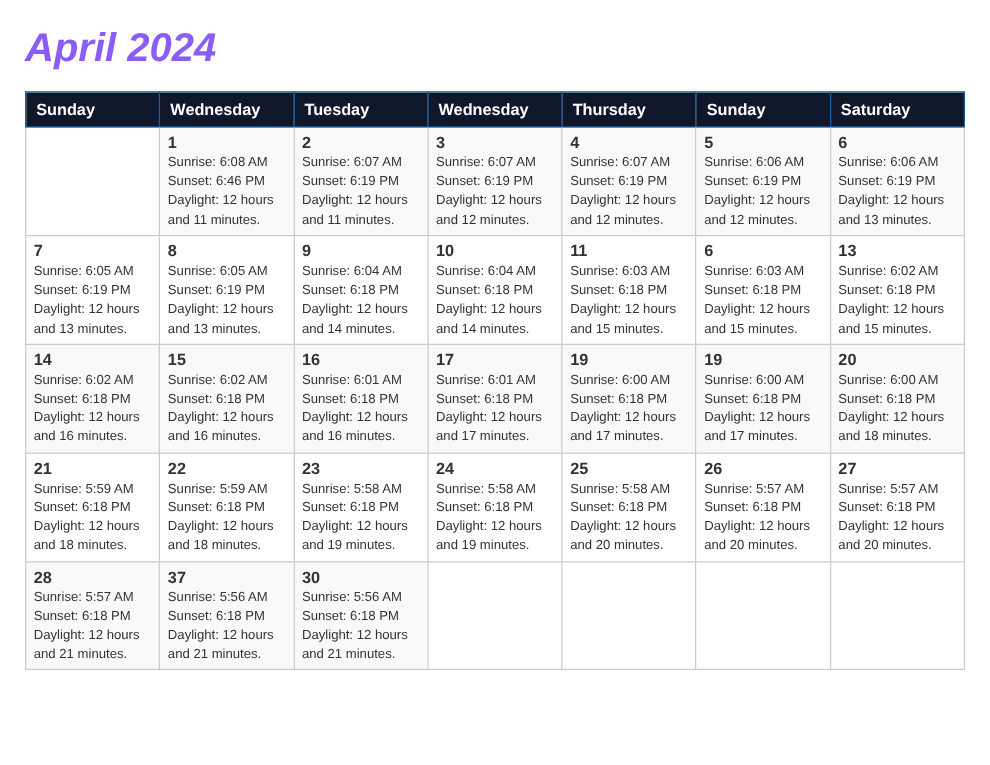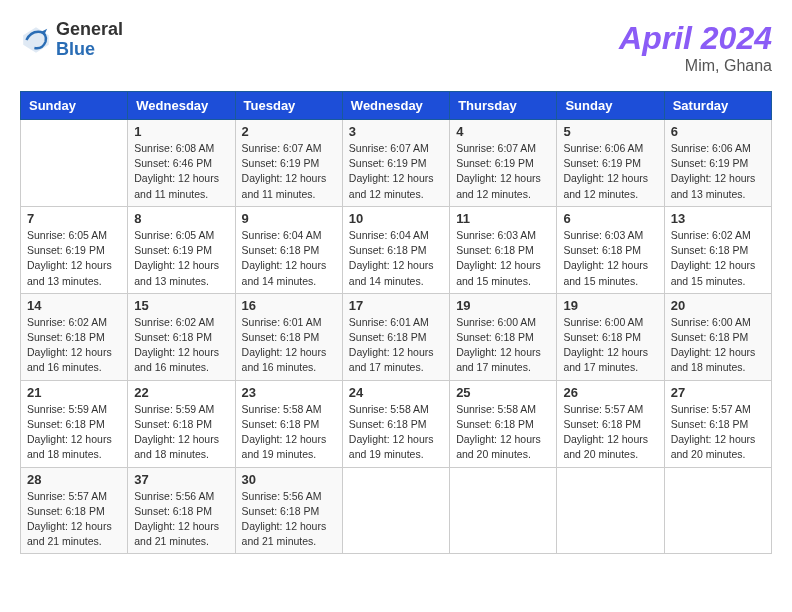--- a/index.html
+++ b/index.html
@@ -52,21 +52,21 @@
     .location {
       font-size: 16px;
       color: #555;
     }
     table {
       width: 100%;
       border-collapse: collapse;
       font-size: 11px;
     }
     thead tr th {
-      background: #1d4ed8;
+      background: #0f172a;
       color: #fff;
       text-align: left;
       padding: 6px 8px;
       font-size: 13px;
       font-weight: bold;
       border: 1px solid #1a5a9a;
     }
     tbody tr td {
       border: 1px solid #ccc;
       vertical-align: top;
@@ -91,34 +91,22 @@
       font-size: 10.5px;
     }
     .empty-cell {
       background: #fff !important;
     }
   </style>
 </head>
 <body>
 
 <div class="header">
-  <div class="logo">
-    <svg class="logo-icon" viewBox="0 0 40 40" xmlns="http://www.w3.org/2000/svg">
-      <polygon points="20,4 36,14 36,26 20,36 4,26 4,14" fill="#2a6db5" opacity="0.15"></polygon>
-      <path d="M8,20 Q14,8 26,10 Q34,12 32,22 Q28,32 18,30" fill="none" stroke="#2a6db5" stroke-width="3"></path>
-      <path d="M26,10 L34,6 L30,14 Z" fill="#2a6db5"></path>
-    </svg>
-    <div class="logo-text">
-      <span class="logo-general">General</span>
-      <span class="logo-blue">Blue</span>
-    </div>
-  </div>
   <div class="title-block">
     <div class="month-title">April 2024</div>
-    <div class="location">Mim, Ghana</div>
   </div>
 </div>
 
 <table>
   <thead>
     <tr>
     <th>Sunday</th>
         <th>Wednesday</th>
         <th>Tuesday</th>
         <th>Wednesday</th>

